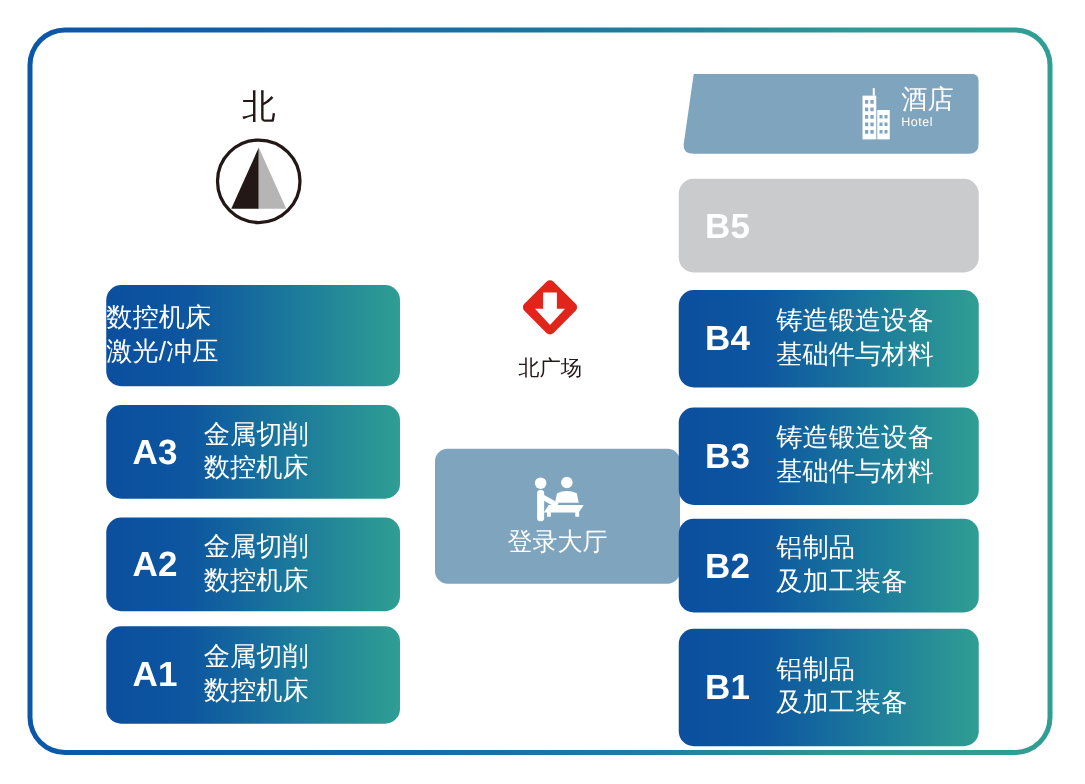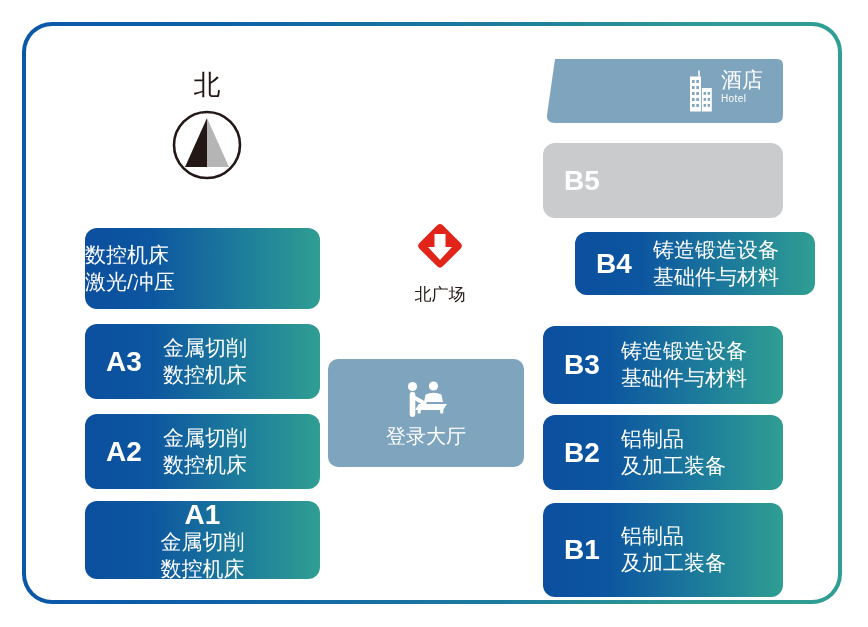--- a/index.html
+++ b/index.html
@@ -115,31 +115,32 @@
     margin-top: 14px;
     font-size: 17px;
     color: #231815;
     line-height: 1;
     white-space: nowrap;
   }
 
   
   .reg-hall {
     position: absolute;
-    left: 328px;
+    left: 348px;
     top: 359px;
     width: 196px;
     height: 108px;
     background: #7fa4bd;
     border-radius: 10px;
     display: flex;
     flex-direction: column;
     align-items: center;
     justify-content: center;
     color: #ffffff;
+    font-family: Liberation Mono, monospace;
   }
   .reg-icon {
     width: 52px;
     height: 40px;
   }
   .reg-label {
     margin-top: 6px;
     font-size: 20px;
     color: #ffffff;
     line-height: 1;
@@ -279,32 +280,32 @@
     <div class="hall-desc">金属切削
 数控机床</div>
   </div>
 
   <div class="hall" style="left:85px; top:414px; width:235px; height:75px;">
     <div class="hall-code">A2</div>
     <div class="hall-desc">金属切削
 数控机床</div>
   </div>
 
-  <div class="hall" style="left:85px; top:501px; width:235px; height:78px;flex-direction:column;">
+  <div class="hall" style="left:85px; top:501px; width:235px; height:78px;">
     <div class="hall-code">A1</div>
     <div class="hall-desc">金属切削
 数控机床</div>
   </div>
 
   <div class="hall gray" style="left:543px; top:143px; width:240px; height:75px;">
     <div class="hall-code">B5</div>
     <div class="hall-desc"></div>
   </div>
 
-  <div class="hall" style="left:543px; top:232px; width:240px; height:63px;margin-left:32px;">
+  <div class="hall" style="left:543px; top:232px; width:240px; height:78px;">
     <div class="hall-code">B4</div>
     <div class="hall-desc">铸造锻造设备
 基础件与材料</div>
   </div>
 
   <div class="hall" style="left:543px; top:326px; width:240px; height:78px;">
     <div class="hall-code">B3</div>
     <div class="hall-desc">铸造锻造设备
 基础件与材料</div>
   </div>

